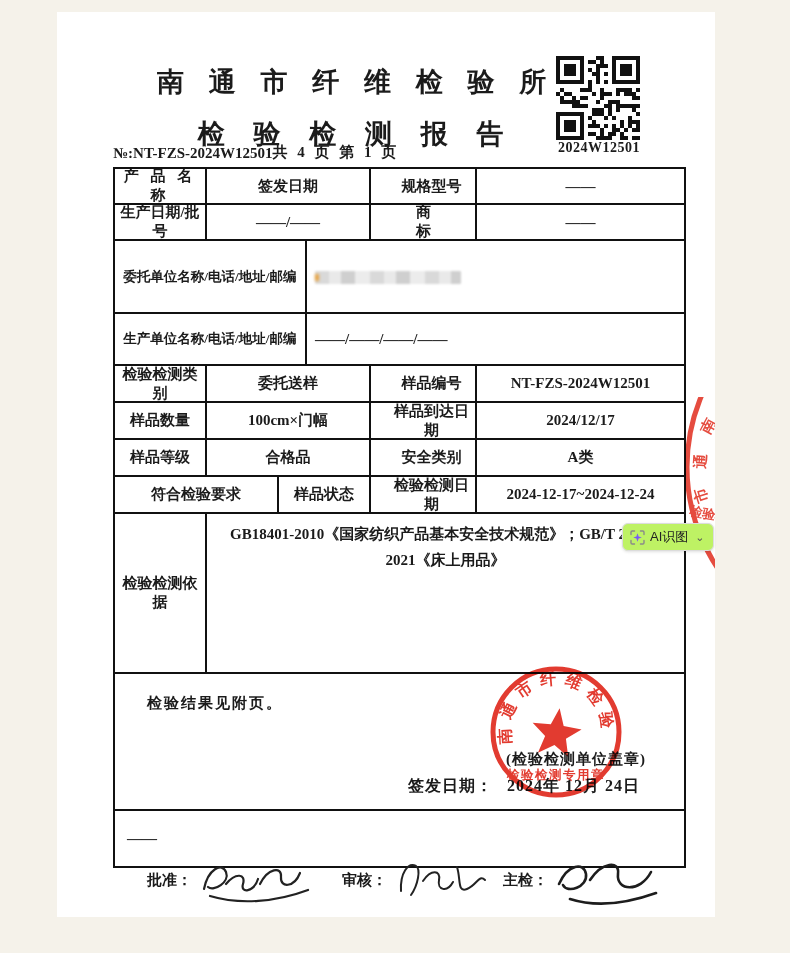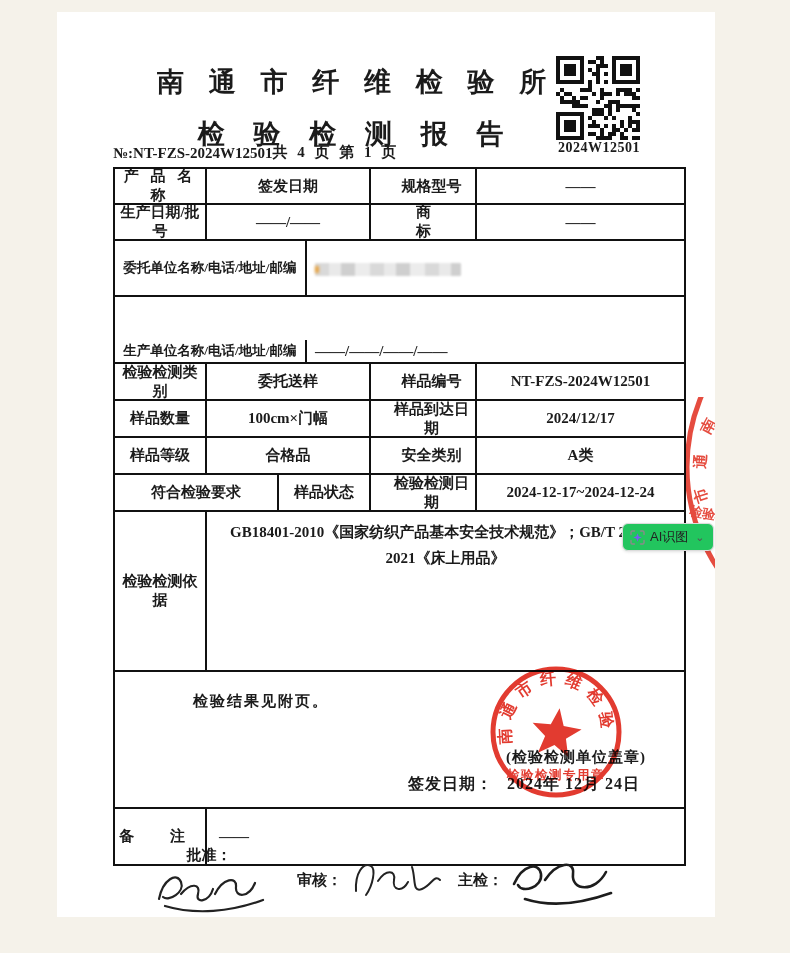--- a/index.html
+++ b/index.html
@@ -30,52 +30,52 @@
   .trow:last-child{border-bottom:none;}
   .cell{border-right:2px solid #111;box-sizing:border-box;display:flex;align-items:center;justify-content:center;text-align:center;padding:2px 4px;overflow:hidden;}
   .cell:last-child{border-right:none;}
   .c-label{flex:0 0 92px;}
   .c-val1{flex:0 0 164px;}
   .c-label2{flex:0 0 106px;padding-left:21px;}
   .c-val2{flex:1;}
   .c-wlabel{flex:0 0 192px;font-size:13.5px;white-space:nowrap;}
   .c-wval{flex:1;justify-content:flex-start;padding-left:8px;}
   .c-big{flex:1;align-items:flex-start;justify-content:flex-start;text-align:center;padding:8px 12px;line-height:1.7;}
-  .h36{height:36px;} .h56{height:56px;} .h57{height:67px;align-items:flex-end;} .h37{height:37px;}
+  .h36{height:36px;} .h56{height:73px;} .h57{height:52px;} .h37{height:37px;}
   .h160{height:160px;} .h137{height:137px;} .h55{height:55px;}
   .ls2{letter-spacing:4px;}
   .ls-wide{letter-spacing:16px;}
   
   .redact{
     width:146px;height:13px;margin-top:2px;border-radius:1px;
     background:repeating-linear-gradient(90deg,#d9d9d9 0 14px,#e9e9e9 14px 26px,#cfcfcf 26px 40px,#ececec 40px 55px);
     filter:blur(1.2px);position:relative;
   }
   .redact::before{content:"";position:absolute;left:0;top:3px;width:4px;height:7px;background:#e8a23c;filter:blur(1px);}
   
-  .concl{position:relative;flex:1;border-right:none;box-sizing:border-box;margin-left:46px;}
+  .concl{position:relative;flex:1;border-right:none;box-sizing:border-box;}
   .concl-text{position:absolute;left:32px;top:20px;font-size:15px;font-weight:bold;letter-spacing:2px;}
   .seal-note{position:absolute;right:38px;bottom:40px;font-size:15px;font-weight:bold;letter-spacing:1px;}
   .issue-line{position:absolute;right:44px;bottom:12px;font-size:16px;font-weight:bold;letter-spacing:1px;}
   .issue-line .lbl{margin-right:14px;}
   
   .stamp-main{position:absolute;left:424px;top:643px;width:150px;height:150px;mix-blend-mode:multiply;opacity:.92;}
   .stamp-edge{position:absolute;left:612px;top:385px;width:48px;height:175px;mix-blend-mode:multiply;opacity:.88;}
   
   .sig-row{position:absolute;left:56px;top:838px;width:573px;height:60px;display:flex;align-items:center;}
   .sig-item{display:flex;align-items:center;}
   .sig-label{font-size:15px;font-weight:bold;}
   .sig-item svg{margin-left:4px;}
-  .sig-approve{margin-left:34px;flex-direction:column;}
+  .sig-approve{margin-left:34px;}
   .sig-review{margin-left:26px;}
   .sig-inspect{margin-left:12px;}
   
   .ai-btn{
     position:absolute;left:622px;top:523px;height:26px;padding:0 8px 0 7px;
-    background:#22c55e;border:1px solid #dcdcdc;border-radius:6px;
+    background:#bef264;border:1px solid #dcdcdc;border-radius:6px;
     box-shadow:0 1px 3px rgba(0,0,0,.12);
     display:flex;align-items:center;gap:5px;cursor:pointer;
     font-family:"Liberation Sans","DejaVu Sans",sans-serif;font-size:13px;color:#222;
   }
   .ai-btn .chev{font-size:11px;color:#555;margin-left:2px;}
 </style>
 </head>
 <body>
 
 <div class="sheet">
@@ -376,21 +376,20 @@
       <div class="cell concl">
         <span class="concl-text">检验结果见附页。</span>
         <span class="seal-note">(检验检测单位盖章)</span>
         <span class="issue-line">
           <span class="lbl">签发日期：</span><span>2024年 12月 24日</span>
         </span>
       </div>
     </div>
 
     <div class="trow h55">
-      <div class="cell c-label ls-wide">备 注</div>
       <div class="cell c-big" style="align-items:center;padding-top:0;padding-bottom:0;">——</div>
     </div>
 
   </div>
 
   <div class="sig-row">
     <div class="sig-item sig-approve">
       <span class="sig-label">批准：</span>
       <svg width="120" height="50" viewBox="0 0 120 50">
         <g fill="none" stroke="#222" stroke-width="2.2" stroke-linecap="round">

